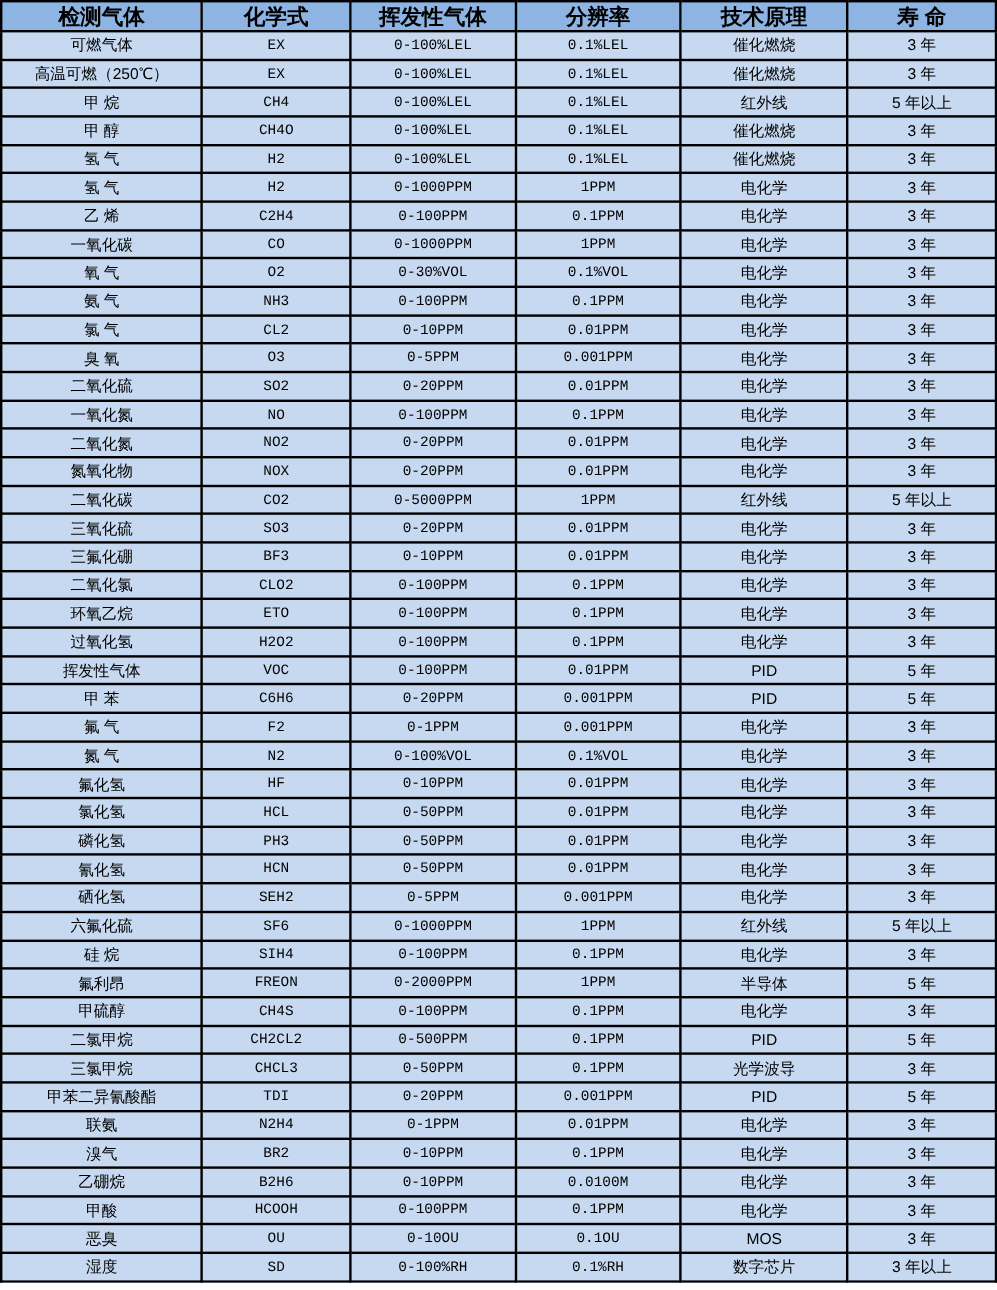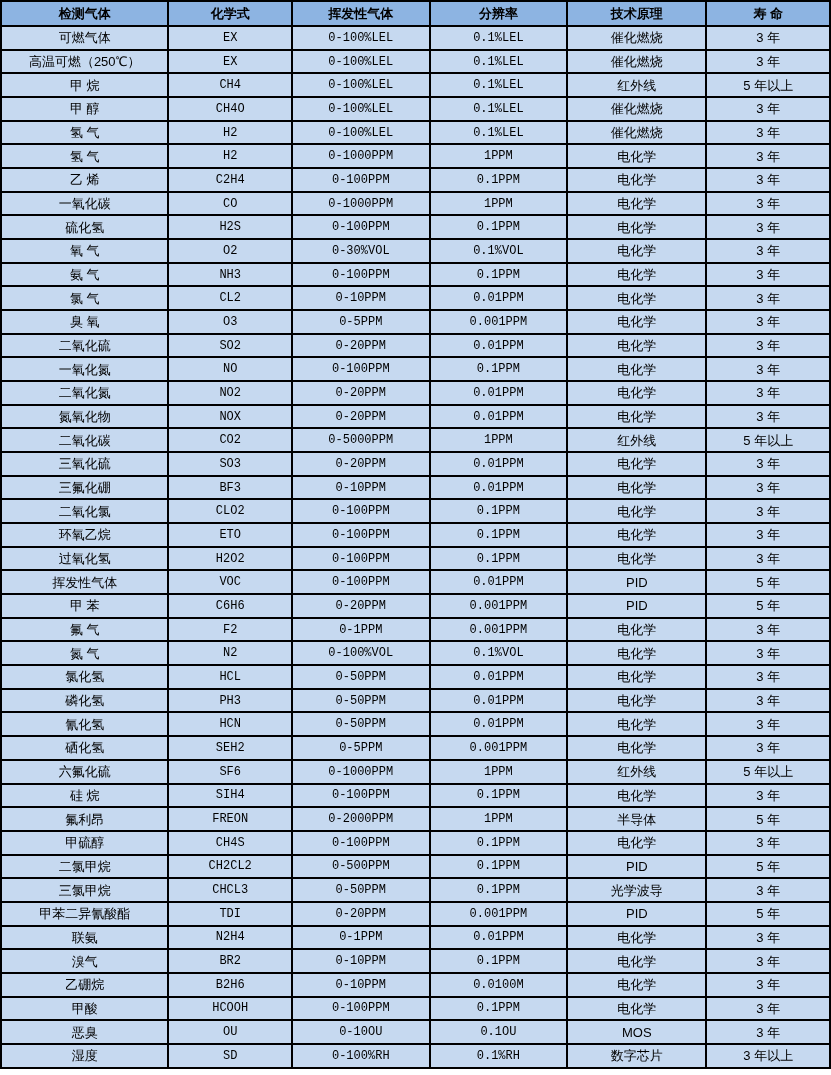--- a/index.html
+++ b/index.html
@@ -25,21 +25,21 @@
     border: 2px solid var(--border, #000000);
     padding: 0 2px;
     text-align: center;
     vertical-align: middle;
     white-space: nowrap;
     overflow: hidden;
     line-height: 1;
   }
   thead th {
     background: var(--header_bg, #8DB4E2);
-    font-size: 13px;
+    font-size: 18px;
     font-weight: bold;
     height: 23px;
   }
   tbody td {
     font-size: 13px;
     height: 19px;
   }
   td.mono {
     font-family: "Liberation Mono", "DejaVu Sans Mono", monospace;
     font-size: 12px;
@@ -133,28 +133,20 @@
         </tr>
         <tr>
           <td>一氧化碳</td>
           <td class="mono">CO</td>
           <td class="mono">0-1000PPM</td>
           <td class="mono">1PPM</td>
           <td>电化学</td>
           <td>3 年</td>
         </tr>
         <tr>
-          <td>硫化氢</td>
-          <td class="mono">H2S</td>
-          <td class="mono">0-100PPM</td>
-          <td class="mono">0.1PPM</td>
-          <td>电化学</td>
-          <td>3 年</td>
-        </tr>
-        <tr>
           <td>氧 气</td>
           <td class="mono">O2</td>
           <td class="mono">0-30%VOL</td>
           <td class="mono">0.1%VOL</td>
           <td>电化学</td>
           <td>3 年</td>
         </tr>
         <tr>
           <td>氨 气</td>
           <td class="mono">NH3</td>
@@ -285,20 +277,28 @@
         </tr>
         <tr>
           <td>氮 气</td>
           <td class="mono">N2</td>
           <td class="mono">0-100%VOL</td>
           <td class="mono">0.1%VOL</td>
           <td>电化学</td>
           <td>3 年</td>
         </tr>
         <tr>
+          <td>氟化氢</td>
+          <td class="mono">HF</td>
+          <td class="mono">0-10PPM</td>
+          <td class="mono">0.01PPM</td>
+          <td>电化学</td>
+          <td>3 年</td>
+        </tr>
+        <tr>
           <td>氯化氢</td>
           <td class="mono">HCL</td>
           <td class="mono">0-50PPM</td>
           <td class="mono">0.01PPM</td>
           <td>电化学</td>
           <td>3 年</td>
         </tr>
         <tr>
           <td>磷化氢</td>
           <td class="mono">PH3</td>

